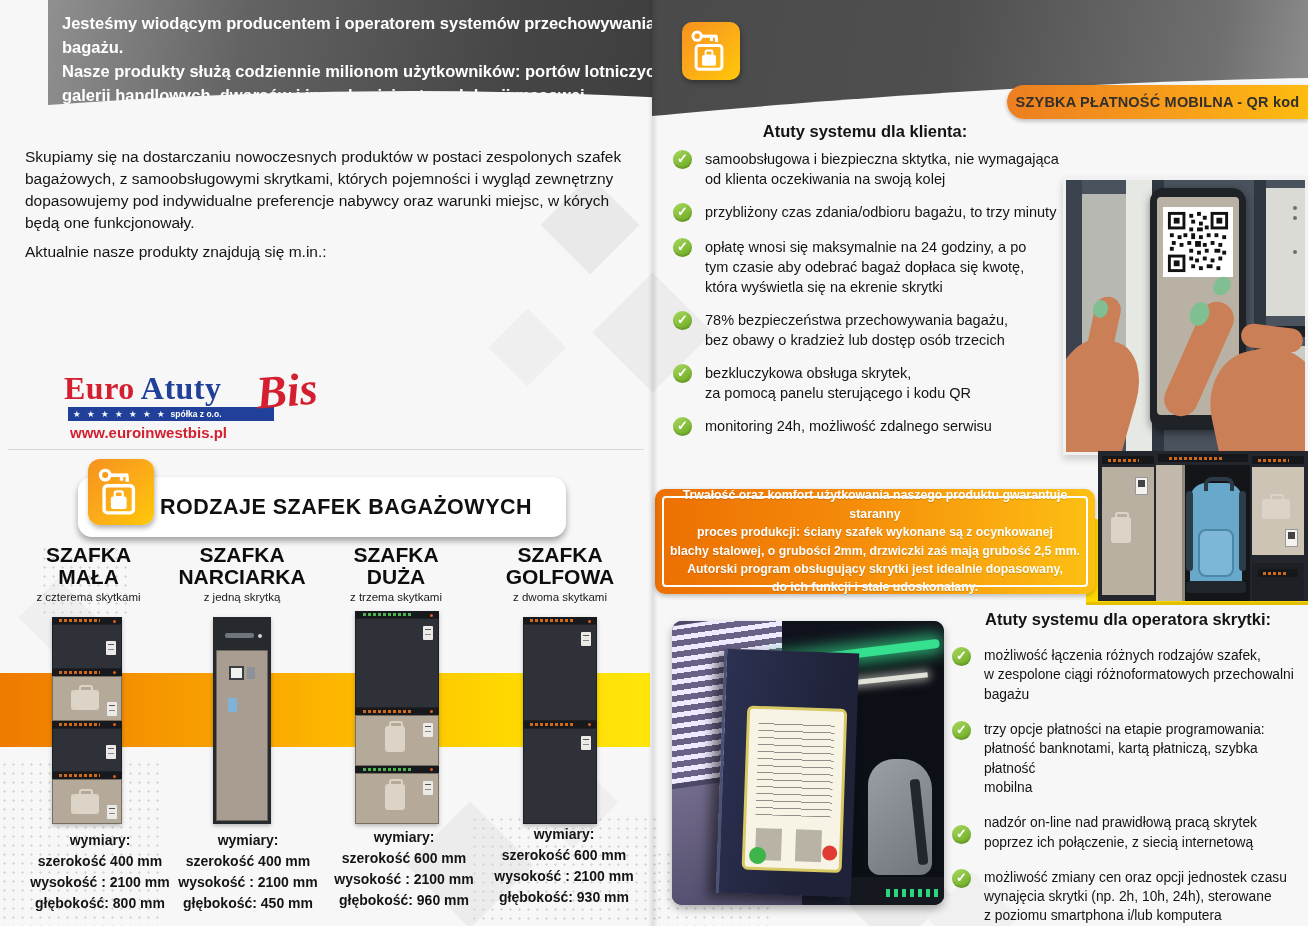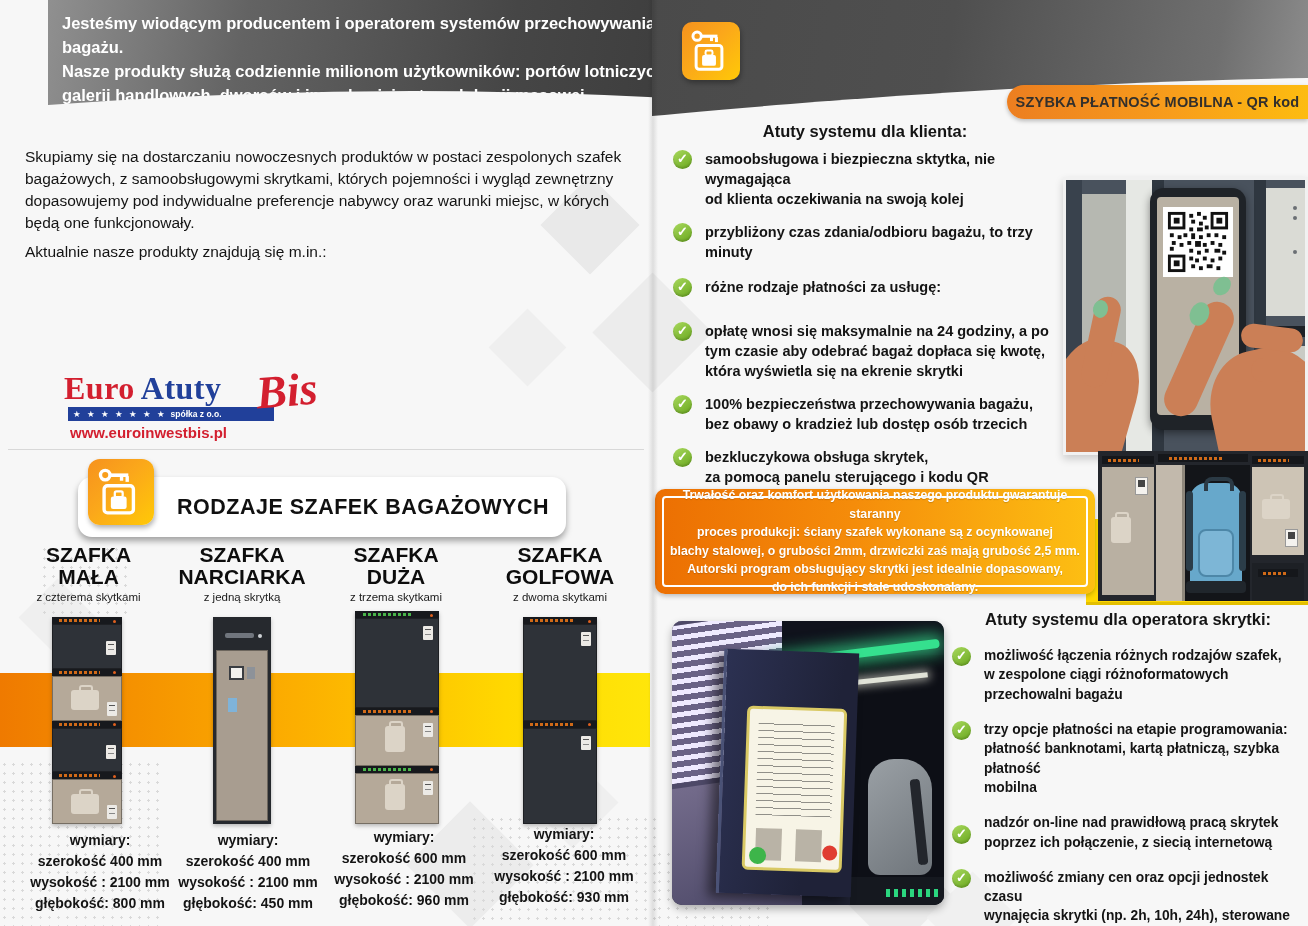--- a/index.html
+++ b/index.html
@@ -50,21 +50,21 @@
      display:flex;align-items:center;padding:0 5px;box-sizing:border-box;}
   .logo-stars{color:#fff;font-size:8.5px;letter-spacing:2px;white-space:nowrap;}
   .logo-company{color:#fff;font-size:8.5px;margin-left:4px;white-space:nowrap;font-weight:bold;}
   .logo-bis{position:absolute;left:198px;top:-6px;font-family:"Liberation Serif",serif;
      font-style:italic;font-weight:bold;font-size:46px;color:#d31f2f;transform:rotate(-5deg);}
   .logo-site{position:absolute;left:12px;top:54px;color:#d31f2f;font-weight:bold;font-size:15px;}
   .divider-line{left:8px;top:449px;width:636px;height:1px;background:#d8d8d8;z-index:2;}
 
   
   .section-box{left:78px;top:477px;width:488px;height:60px;background:#fff;border-radius:14px;
-     box-shadow:0 4px 6px rgba(0,0,0,.35);display:flex;align-items:center;justify-content:center;
+     box-shadow:0 4px 6px rgba(0,0,0,.35);display:flex;align-items:center;justify-content:flex-start;
      padding-left:82px;box-sizing:border-box;z-index:2;}
   .section-box span{font-size:21.5px;font-weight:bold;letter-spacing:.5px;color:#101010;}
   .section-icon{left:88px;top:459px;width:66px;height:66px;z-index:3;}
 
   
   .lk-col{position:absolute;text-align:center;z-index:2;}
   .lk-title{font-size:21px;font-weight:bold;line-height:1.05;color:#0d0d0d;}
   .lk-sub{font-size:11.5px;margin-top:3px;color:#1a1a1a;}
   .dims{position:absolute;text-align:center;font-size:14px;font-weight:bold;line-height:1.5;z-index:2;}
 
@@ -109,21 +109,21 @@
   
   .client-title{left:700px;top:122px;width:330px;text-align:center;font-size:16.5px;font-weight:bold;z-index:2;}
   .client-list{left:673px;top:149px;width:398px;z-index:2;}
   .operator-title{left:985px;top:610px;width:323px;font-size:16.5px;font-weight:bold;z-index:2;}
   .operator-list{left:952px;top:646px;width:356px;z-index:2;}
   .check-item{display:flex;gap:13px;margin-bottom:13px;align-items:flex-start;}
   .check-icon{flex:0 0 19px;width:19px;height:19px;border-radius:50%;margin-top:1px;
      background:linear-gradient(145deg,#a9d95e,#69a71e);color:#fff;position:relative;
      box-shadow:inset 0 -2px 2px rgba(0,0,0,.15);}
   .check-icon::before{content:"\2713";position:absolute;left:4px;top:1px;font-size:13px;font-weight:bold;}
-  .check-text{font-size:14.5px;line-height:1.38;font-weight:bold;}
+  .check-text{font-size:14.5px;line-height:1.38;}
   .operator-list .check-text{font-size:13.8px;line-height:1.4;}
   .operator-list .check-item{margin-bottom:16px;}
   .payment-options{margin:0 0 15px 118px;font-size:14.5px;line-height:1.62;}
 
   
   .qr-figure{left:1063px;top:177px;width:239px;height:272px;border:3px solid #f1f1f1;
      background:#49525d;overflow:hidden;z-index:2;box-shadow:0 4px 8px rgba(0,0,0,.18);}
   .qrf-col1{position:absolute;left:0;top:0;width:16px;height:100%;background:#39424d;}
   .qrf-door1{position:absolute;left:16px;top:14px;width:44px;height:226px;background:#b6b8b1;}
   .qrf-gap{position:absolute;left:60px;top:0;width:26px;height:100%;background:#e6e8e4;}
@@ -411,33 +411,29 @@
   <div class="abs client-list">
     <div class="check-item">
       <span class="check-icon"></span>
       <span class="check-text pre">samoobsługowa i biezpieczna sktytka, nie wymagająca
 od klienta oczekiwania na swoją kolej</span>
     </div>
     <div class="check-item" style="margin-bottom:15px;">
       <span class="check-icon"></span>
       <span class="check-text pre">przybliżony czas zdania/odbioru bagażu, to trzy minuty</span>
     </div>
-    <div class="check-item" style="margin-bottom:24px;">
-      <span class="check-icon"></span>
-      <span class="check-text pre">różne rodzaje płatności za usługę:</span>
-    </div>
     <div class="check-item">
       <span class="check-icon"></span>
       <span class="check-text pre">opłatę wnosi się maksymalnie na 24 godziny, a po
 tym czasie aby odebrać bagaż dopłaca się kwotę,
 która wyświetla się na ekrenie skrytki</span>
     </div>
     <div class="check-item">
       <span class="check-icon"></span>
-      <span class="check-text pre">100% bezpieczeństwa przechowywania bagażu,
+      <span class="check-text pre">78% bezpieczeństwa przechowywania bagażu,
 bez obawy o kradzież lub dostęp osób trzecich</span>
     </div>
     <div class="check-item">
       <span class="check-icon"></span>
       <span class="check-text pre">bezkluczykowa obsługa skrytek,
 za pomocą panelu sterującego i kodu QR</span>
     </div>
     <div class="check-item">
       <span class="check-icon"></span>
       <span class="check-text pre">monitoring 24h, możliwość zdalnego serwisu</span>

